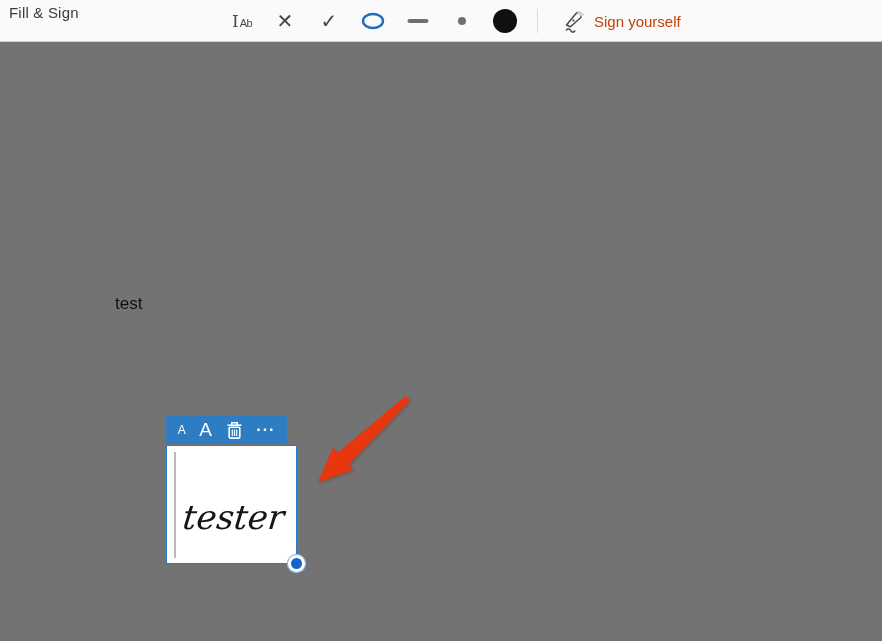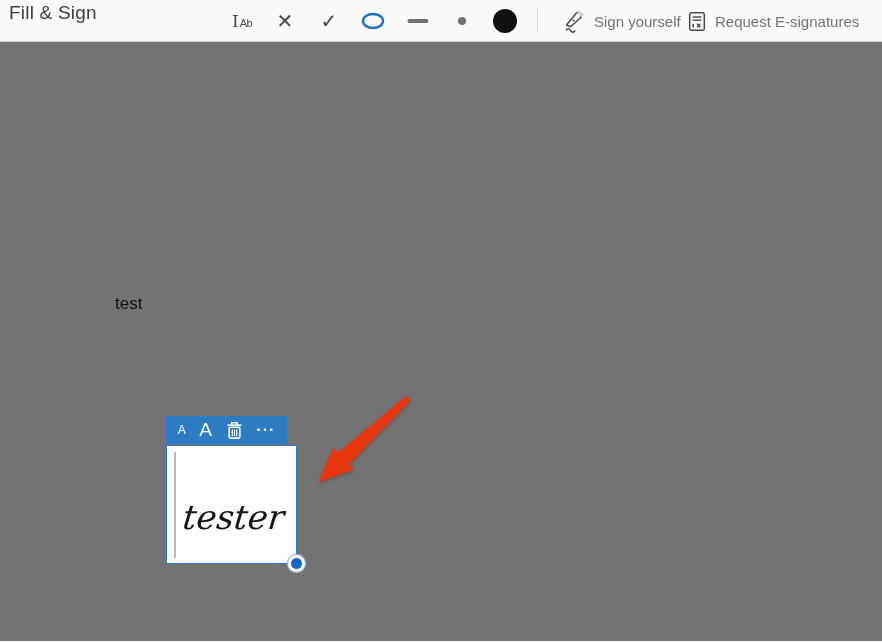--- a/index.html
+++ b/index.html
@@ -16,38 +16,38 @@
     font-family:"Liberation Sans","DejaVu Sans",sans-serif;
     background:#fff;color:#2c2c2c;position:relative;
   }
   
   header{
     position:relative;height:42px;background:var(--header-bg);
     border-bottom:1px solid var(--header-border);
   }
   .app-title{
     position:absolute;left:9px;top:0;height:25px;display:flex;align-items:center;
-    font-size:19px;color:#3c3c3c;letter-spacing:.2px;
+    font-size:15px;color:#3c3c3c;letter-spacing:.2px;
   }
   .tool{
     position:absolute;top:0;height:42px;transform:translateX(-50%);
     display:flex;align-items:center;justify-content:center;
     background:transparent;border:none;cursor:pointer;padding:0 6px;
     color:var(--icon-gray);font-family:inherit;
   }
   .tool.no-center{transform:none;}
   .text-tool-inner{display:flex;align-items:baseline;font-size:16px;color:#4a4a4a;}
   .ibeam{font-family:"DejaVu Serif",serif;font-size:17px;margin-right:1px;}
   .ab-label{font-size:11px;letter-spacing:-.5px;}
   .glyph{font-size:20px;color:#474747;font-weight:600;font-family:"DejaVu Sans",sans-serif;}
   .dash-shape{width:21px;height:4px;border-radius:2px;background:#6f6f6f;}
   .dot-shape{width:8px;height:8px;border-radius:50%;background:#6f6f6f;}
   .swatch-shape{width:24px;height:24px;border-radius:50%;background:#101010;}
   .vdivider{position:absolute;left:537px;top:9px;width:1px;height:24px;background:#dadada;}
-  .labeled-tool{gap:8px;font-size:15px;color:#737373;}
+  .labeled-tool{gap:8px;font-size:15px;color:#c2410c;}
   
   main{position:relative;height:599px;background:#737373;}
   .typed-text{
     position:absolute;left:115px;top:252px;font-size:17px;color:#111;
     font-family:"Liberation Sans",sans-serif;cursor:text;
   }
   .mini-toolbar{
     position:absolute;left:166px;top:374px;width:121px;height:28px;
     background:var(--toolbar-blue);display:flex;align-items:center;
     justify-content:space-evenly;
@@ -124,30 +124,20 @@
   <button class="tool no-center labeled-tool" style="left:556px">
     <svg width="24" height="23" viewBox="0 0 24 23">
       <path d="M4.5 15 L14 3.5 Q16 1.5 18.2 3.6 Q20.3 5.7 18.6 7.8 L8.5 16.8 Z" fill="none" stroke="#4a4a4a" stroke-width="1.5" stroke-linejoin="round"></path>
       <path d="M15.5 2.5 L19.5 6.5 L21.5 4.5 L17.5 1.5 Z" fill="#d9d9d9" stroke="#bdbdbd" stroke-width="0.8"></path>
       <circle cx="11.5" cy="10.5" r="1.1" fill="#4a4a4a"></circle>
       <path d="M4 20.5 q2.3 -3.4 4.6 0 q2.3 3.4 4.6 0" fill="none" stroke="#4a4a4a" stroke-width="1.4"></path>
     </svg>
     <span>Sign yourself</span>
   </button>
 
-  <button class="tool no-center labeled-tool" style="left:682px">
-    <svg width="19" height="21" viewBox="0 0 19 21">
-      <rect x="1.7" y="1.7" width="14.6" height="17.6" rx="1.6" fill="none" stroke="#4a4a4a" stroke-width="1.5"></rect>
-      <line x1="4.6" y1="6" x2="13.4" y2="6" stroke="#4a4a4a" stroke-width="1.4"></line>
-      <line x1="4.6" y1="9.2" x2="13.4" y2="9.2" stroke="#4a4a4a" stroke-width="1.4"></line>
-      <line x1="5.2" y1="12.8" x2="5.2" y2="16.2" stroke="#4a4a4a" stroke-width="1.6"></line>
-      <path d="M9 12.8 L12.4 16.2 M12.4 12.8 L9 16.2" stroke="#4a4a4a" stroke-width="1.4"></path>
-    </svg>
-    <span>Request E-signatures</span>
-  </button>
 </header>
 
 <main>
 
   <div class="typed-text">test</div>
 
   <div class="mini-toolbar">
     <button class="mini-btn small-a">A</button>
     <button class="mini-btn large-a">A</button>
     <button class="mini-btn">

